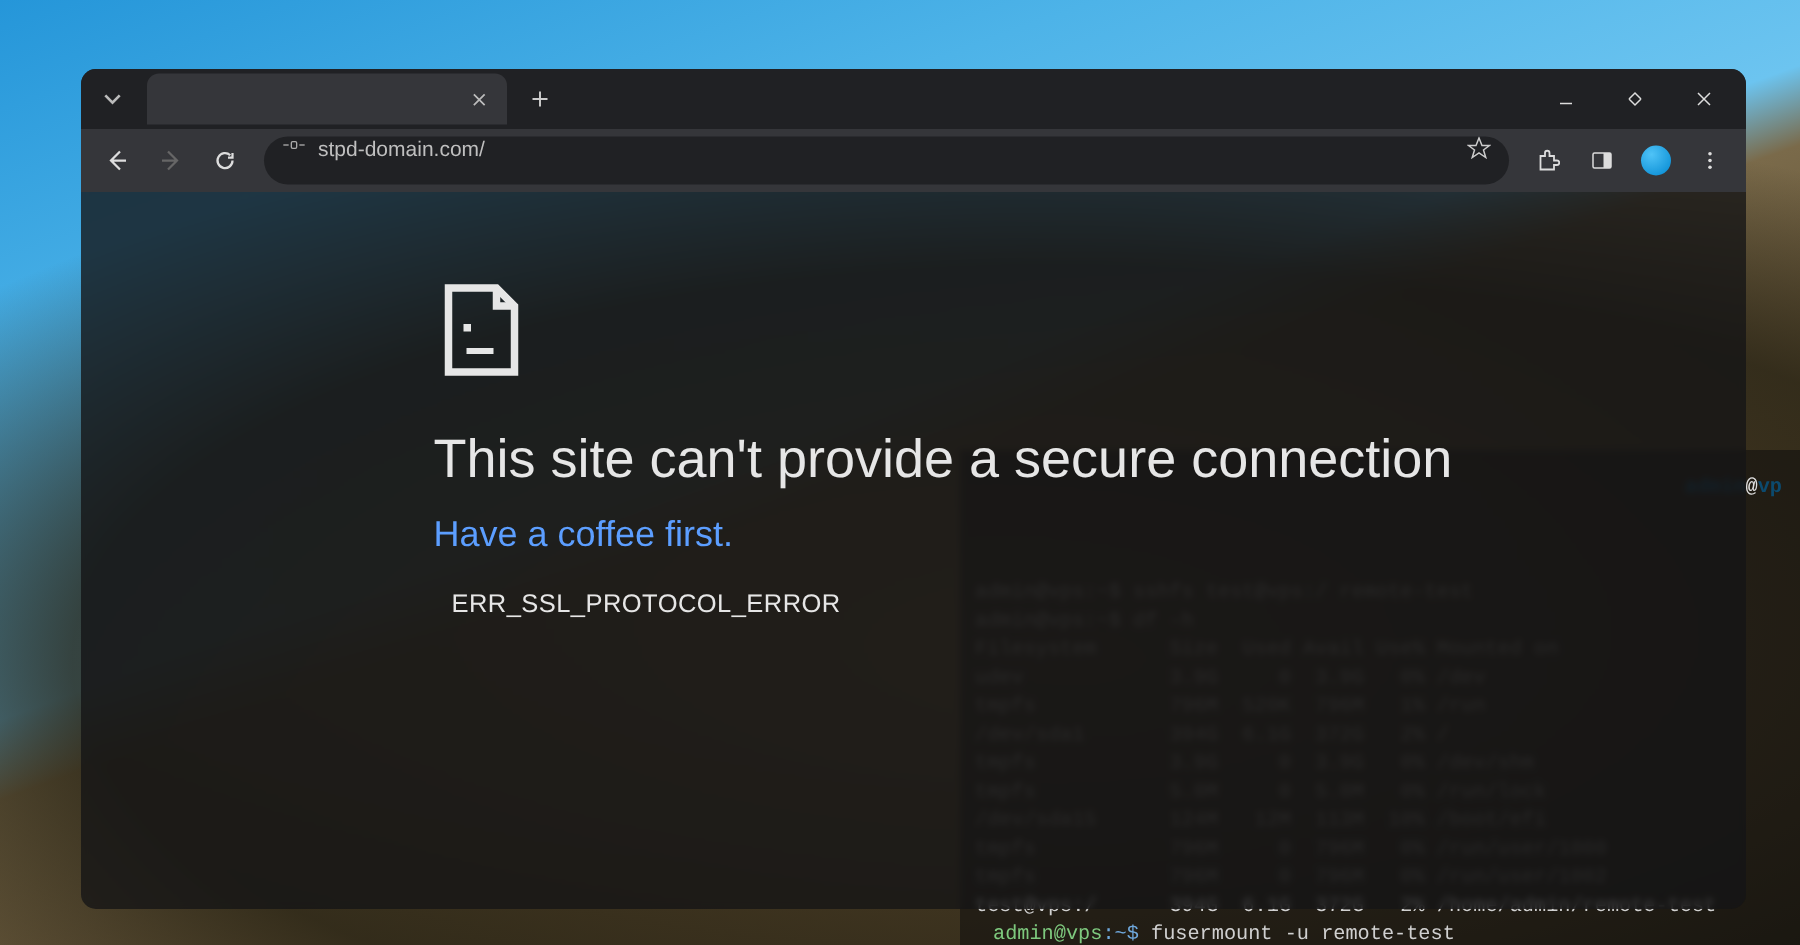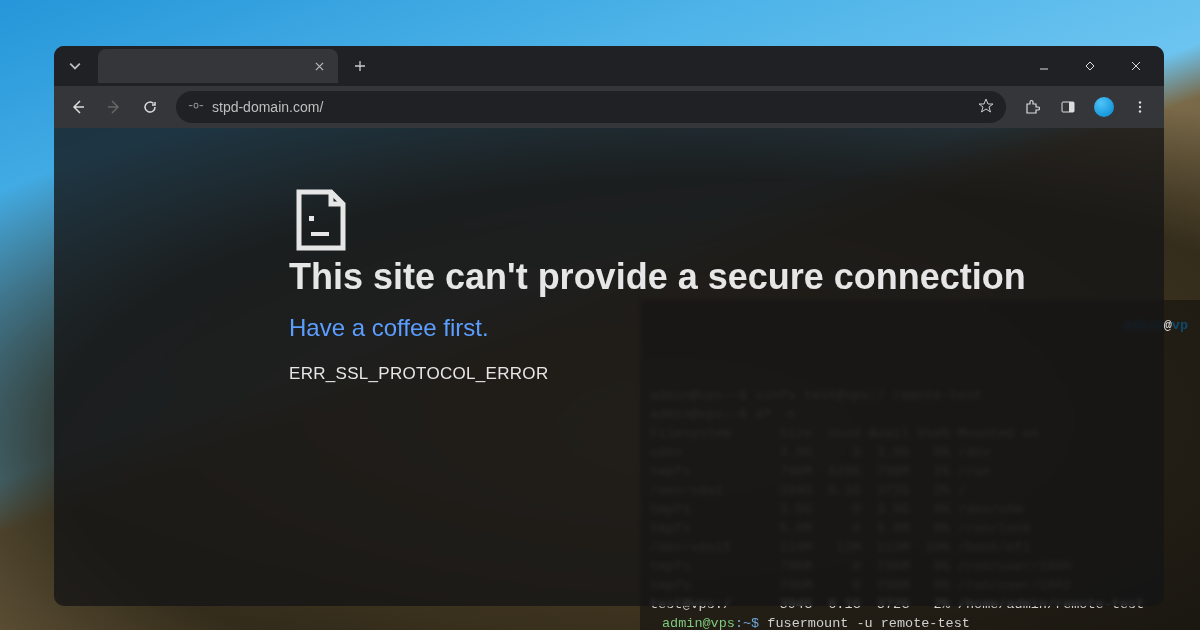--- a/index.html
+++ b/index.html
@@ -101,21 +101,21 @@
   color: #ddd;
   border-radius: 50%;
 }
 .nav-btn.disabled { color: #666; }
 .addr-bar {
   flex: 1;
   height: 32px;
   background: #202124;
   border-radius: 16px;
   display: flex;
-  align-items: center;
+  align-items: flex-start;
   padding: 0 12px;
   margin: 0 6px;
   color: #bbb;
   font-size: 14px;
   gap: 8px;
 }
 .addr-text { flex: 1; color: #bfbfbf; }
 .tool-icon {
   width: 32px; height: 32px;
   display:flex; align-items:center; justify-content:center;
@@ -127,40 +127,42 @@
 }
 
 .error-page {
   padding: 60px 0 0 235px;
   color: #eaeaea;
 }
 .error-icon {
   margin-left: 6px;
 }
 .error-title {
+  margin-top: 28px;
   font-size: 36px;
-  font-weight: 700;
+  font-weight: 400;
   color: #e6e6e6;
 }
 .error-msg {
   margin-top: 26px;
   font-size: 19px;
   color: #e6e6e6;
 }
 .error-msg strong { font-weight: 600; }
 .error-link {
   margin-top: 16px;
   color: #5c9eff;
   font-size: 24px;
 }
 .error-code {
   margin-top: 22px;
   font-size: 17px;
   color: #e6e6e6;
   letter-spacing: 0.3px;
+  margin-left: 12px;
 }
 
 
 .terminal {
   position: absolute;
   left: 640px;
   top: 300px;
   width: 560px;
   height: 330px;
   background: rgba(10,10,12,0.5);

